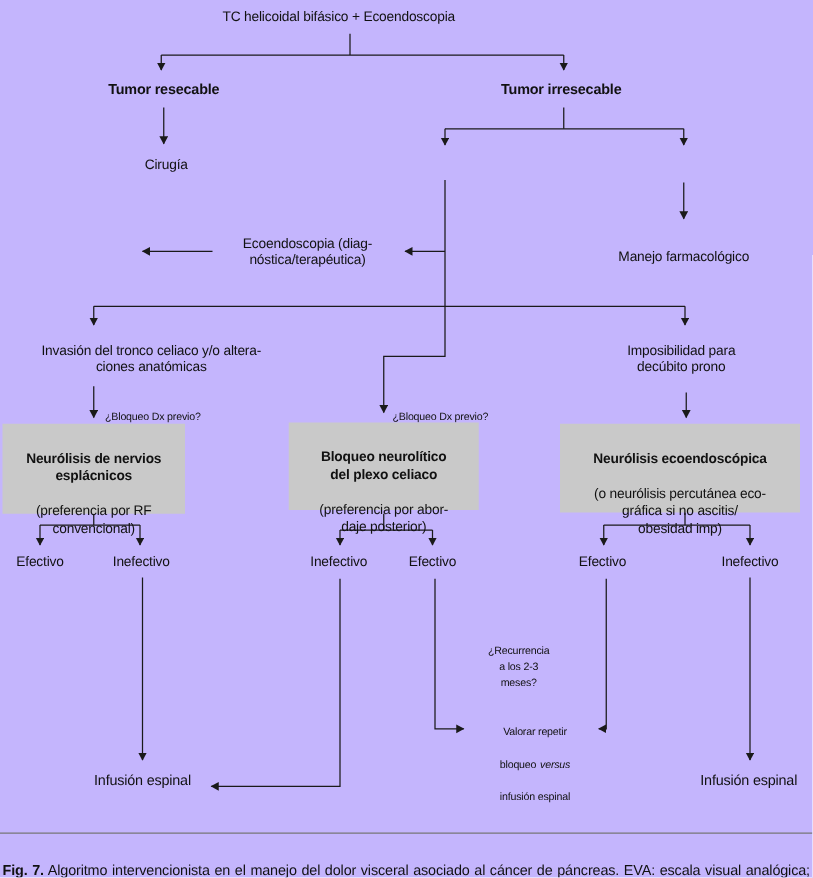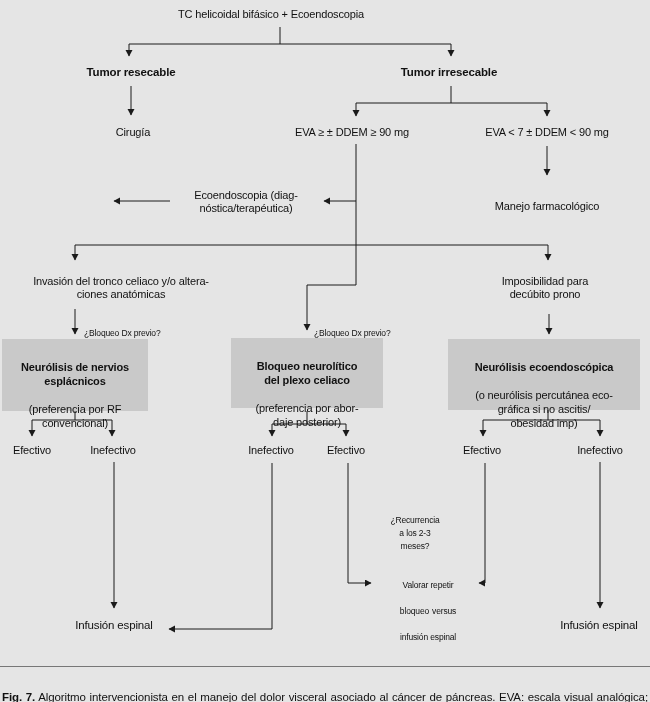--- a/index.html
+++ b/index.html
@@ -1,26 +1,26 @@
 <!DOCTYPE html>
 <html><head>
 <meta charset="utf-8">
 <style>
   html,body{margin:0;padding:0;background:#fff;}
-  #fig{position:relative;width:650px;height:702px;background:#e5e5e5;overflow:hidden;
+  #fig{position:relative;width:650px;height:702px;background:#c4b5fd;overflow:hidden;
        font-family:"Liberation Sans","DejaVu Sans",sans-serif;color:#111;letter-spacing:-0.15px;}
   svg.wires{position:absolute;left:0;top:0;}
   .lab{position:absolute;text-align:center;font-size:11px;line-height:13px;white-space:pre-line;}
   .bld{font-weight:bold;}
   .b115{font-size:11.5px;}
   .sm{font-size:8.5px;line-height:13px;}
   .sm1{font-size:8.5px;line-height:10px;white-space:nowrap;text-align:left;}
   .gbox{position:absolute;background:#c9c9c9;text-align:center;font-size:11px;line-height:14px;
         white-space:pre-line;padding-top:7px;box-sizing:border-box;}
-  .it{margin-left:3px;}
+  .it{font-style:italic;margin-left:3px;}
   .caprule{position:absolute;left:0;top:666px;width:650px;height:0;border-top:1px solid #777;}
   .caption{position:absolute;left:2px;top:669px;width:646px;font-size:11.5px;line-height:15px;
            text-align:justify;letter-spacing:-0.1px;margin-top:21px;}
 </style>
 </head>
 <body>
 
 <div id="fig">
 
   <svg class="wires" width="650" height="702" viewBox="0 0 650 702">
@@ -103,22 +103,20 @@
       </g>
     </g>
   </svg>
 
   <div class="lab" style="left:171px;top:8px;width:200px">TC helicoidal bifásico + Ecoendoscopia</div>
 
   <div class="lab bld b115" style="left:76px;top:66px;width:110px">Tumor resecable</div>
   <div class="lab bld b115" style="left:394px;top:66px;width:110px">Tumor irresecable</div>
 
   <div class="lab" style="left:93px;top:126px;width:80px">Cirugía</div>
-  <div class="lab" style="left:277px;top:126px;width:150px">EVA ≥ ± DDEM ≥ 90 mg</div>
-  <div class="lab" style="left:467px;top:126px;width:160px">EVA &lt; 7 ± DDEM &lt; 90 mg</div>
 
   <div class="lab" style="left:181px;top:189px;width:130px">Ecoendoscopia (diag-
 nóstica/terapéutica)</div>
   <div class="lab" style="left:477px;top:200px;width:140px">Manejo farmacológico</div>
 
   <div class="lab" style="left:485px;top:275px;width:120px">Imposibilidad para
 decúbito prono</div>
   <div class="lab" style="left:1px;top:275px;width:240px">Invasión del tronco celiaco y/o altera-
 ciones anatómicas</div>
 

